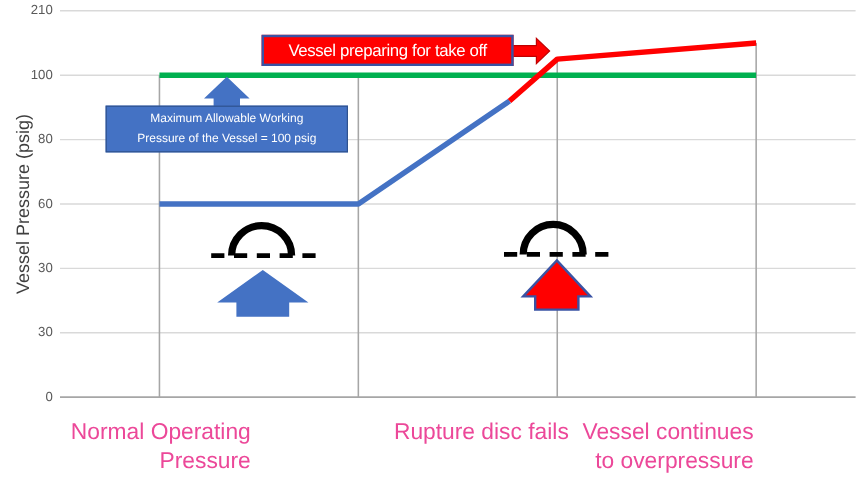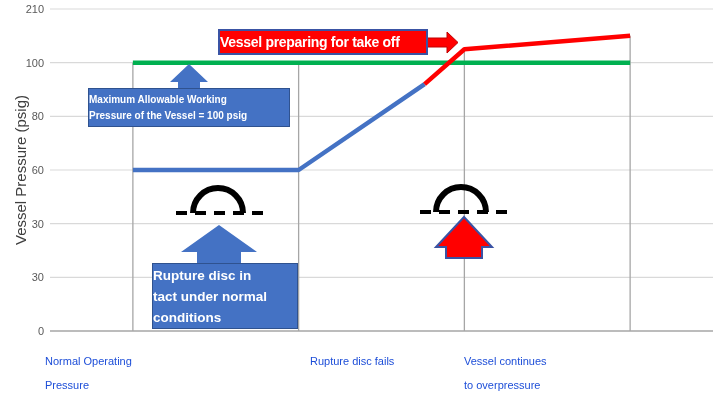--- a/index.html
+++ b/index.html
@@ -6,25 +6,26 @@
   #stage{
     position:relative;width:720px;height:405px;background:#ffffff;
     font-family:"Liberation Sans",sans-serif;overflow:hidden;
   }
   .pre{white-space:pre-line;}
   .ytick{
     position:absolute;width:32px;left:12px;text-align:right;
     font-size:11px;color:#595959;line-height:14px;
   }
   .xlabel{
-    position:absolute;top:349px;width:164px;text-align:left;
-    font-size:11px;color:#1d4ed8;line-height:24px;
+    position:absolute;top:349px;width:164px;text-align:right;
+    font-size:19px;color:#ec4899;line-height:24px;
   }
   .ann{
-    position:absolute;box-sizing:border-box;color:#ffffff;font-weight:bold;
+    position:absolute;box-sizing:border-box;color:#ffffff;font-weight:normal;
+    text-align:center;
   }
   .ann.blue{background:#4472C4;border:1.5px solid #2F528F;}
   .ann.red{background:#FF0000;border:2px solid #3A53A4;}
   #ann-takeoff{left:218px;top:29px;width:210px;height:26px;
     font-size:14px;line-height:22px;letter-spacing:-0.3px;}
   #ann-mawp{left:88px;top:88px;width:202px;height:39px;
     font-size:10px;line-height:16px;padding-top:3px;}
   #ann-disc-intact{left:152px;top:263px;width:146px;height:66px;
     font-size:13.5px;line-height:21px;padding-top:1px;}
   #ann-disc-failed{left:388px;top:257px;width:154px;height:70px;
@@ -92,17 +93,14 @@
 
   <div class="xlabel pre" style="left:45px">Normal Operating
 Pressure</div>
   <div class="xlabel pre" style="left:310px">Rupture disc fails</div>
   <div class="xlabel pre" style="left:464px">Vessel continues
 to overpressure</div>
 
   <div id="ann-takeoff" class="ann red">Vessel preparing for take off</div>
   <div id="ann-mawp" class="ann blue pre">Maximum Allowable Working
 Pressure of the Vessel = 100 psig</div>
-  <div id="ann-disc-intact" class="ann blue pre">Rupture disc in
-tact under normal
-conditions</div>
 
 </div>
 
 </body></html>

